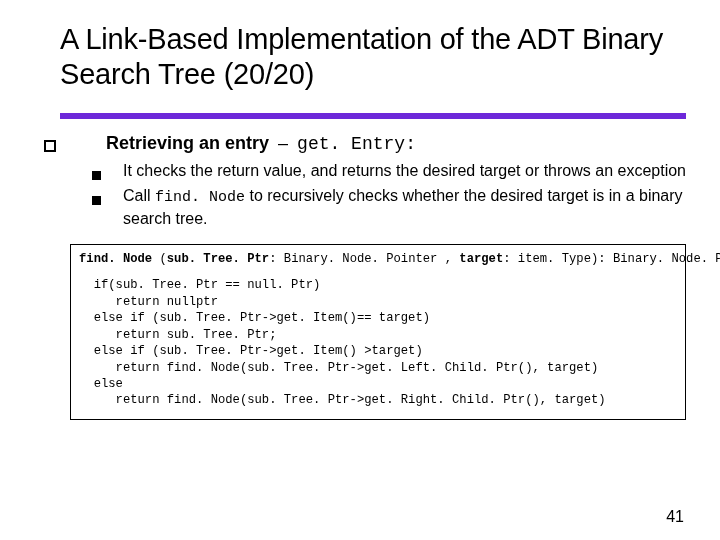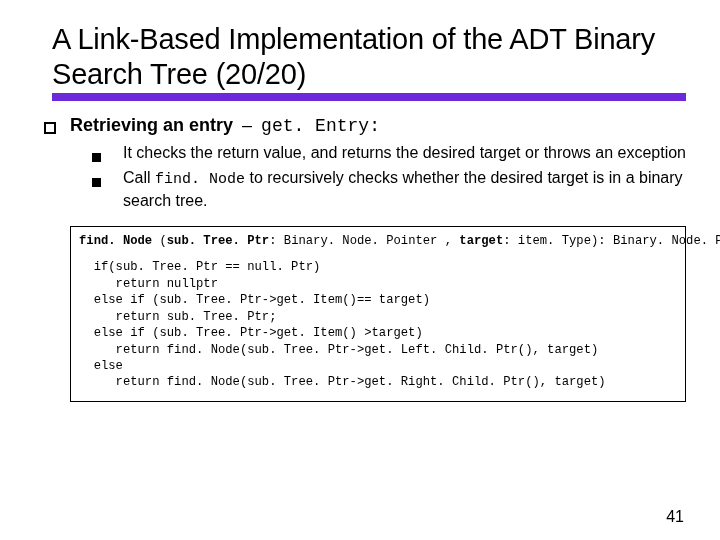--- a/index.html
+++ b/index.html
@@ -15,29 +15,30 @@
     box-sizing: border-box;
     width: 720px;
     height: 540px;
     padding: 22px 34px 18px 44px;
     position: relative;
   }
   .title {
     font-size: 29px;
     line-height: 1.22;
     font-weight: 400;
-    padding-bottom: 0;
-    border-bottom: 8px solid #6d28d9;
-    margin: 0 0 14px 8px;
+    padding-bottom: 20px;
+    border-bottom: 6px solid #6d28d9;
+    margin: 0 0 14px 16px;
     letter-spacing: -0.2px;
   }
   .lvl1 {
     display: flex;
     align-items: baseline;
     margin: 4px 0 6px 0;
+    gap: 36px;
   }
   .lvl1 .mk {
     width: 12px; height: 12px;
     border: 2px solid #000;
     box-sizing: border-box;
     margin-right: 14px;
     position: relative;
     top: 3px;
     flex: 0 0 auto;
   }

